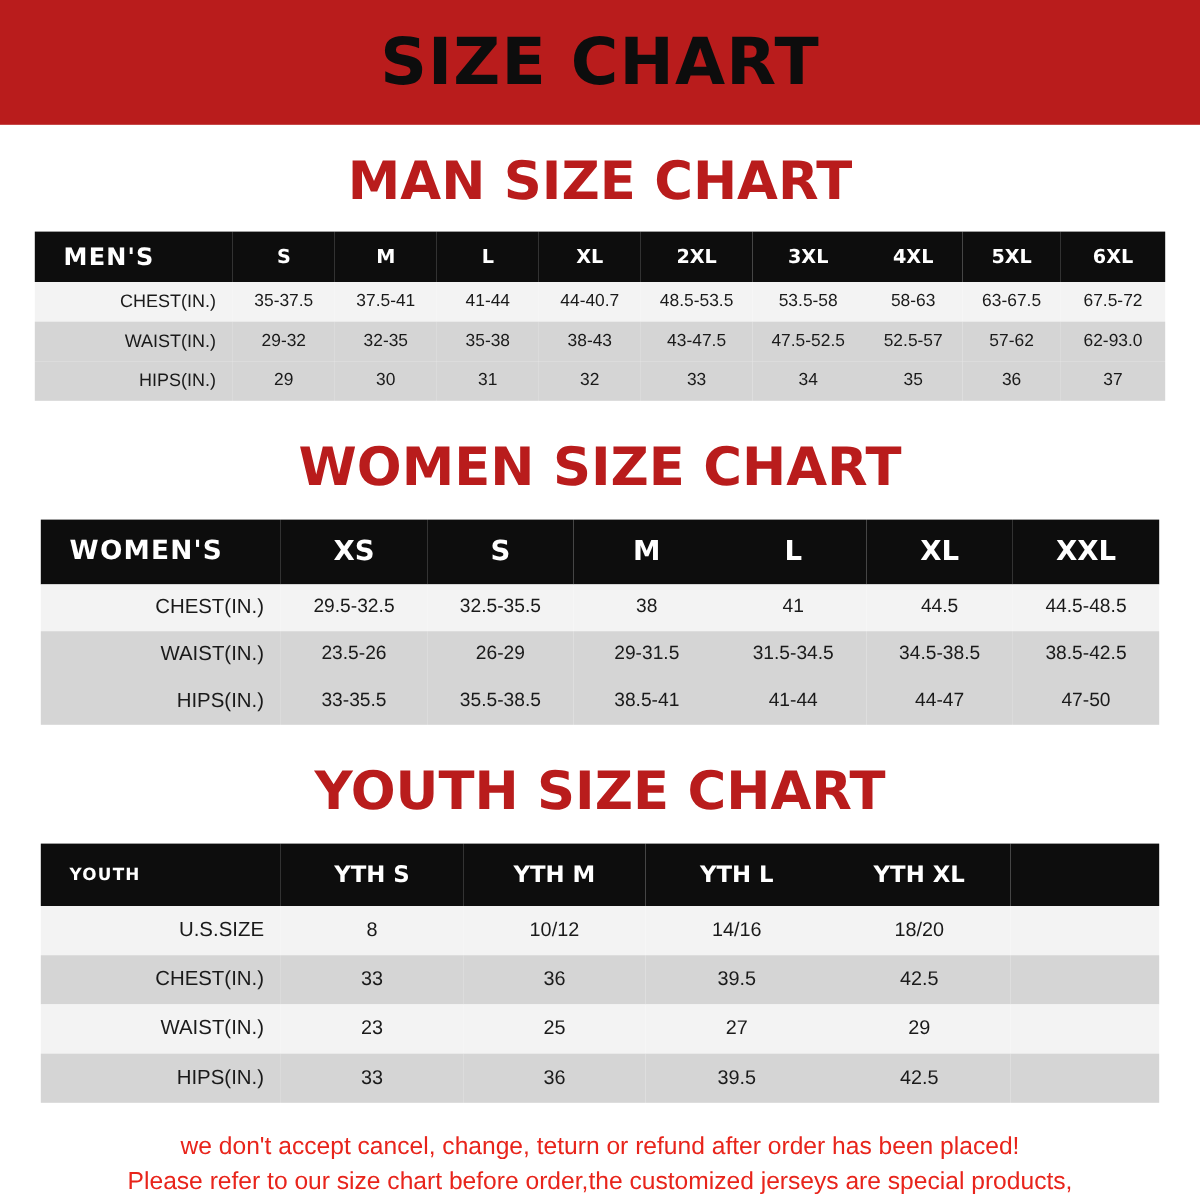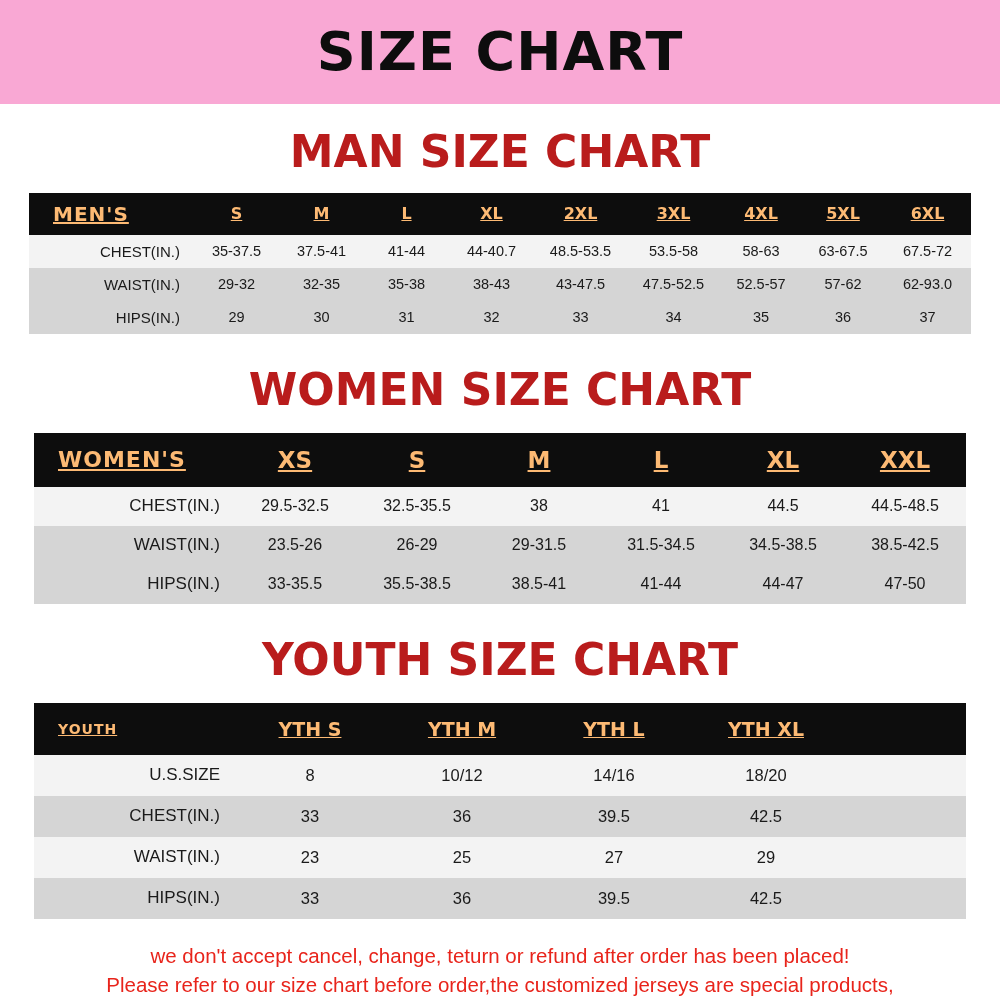--- a/index.html
+++ b/index.html
@@ -16,21 +16,21 @@
   }
   .page {
     width: 1000px;
     height: 1000px;
     position: relative;
     display: flex;
     flex-direction: column;
   }
   
   .banner {
-    background: #f9a8d4;
+    background: #b91c1c;
     height: 112px;
     display: flex;
     align-items: center;
     justify-content: center;
   }
   .banner-title {
     font-family: "DejaVu Sans", sans-serif;
     font-weight: bold;
     font-size: 54px;
     letter-spacing: 1px;
@@ -57,22 +57,21 @@
   }
   .tbl {
     margin: 0 auto;
   }
   .tbl td, .tbl th {
     text-align: center;
     font-weight: normal;
   }
   .hdr-row {
     background: #0d0d0d;
-    color: #fdba74;
-    text-decoration: underline;
+    color: #ffffff;
   }
   .hdr-row td {
     font-family: "DejaVu Sans", sans-serif;
     font-weight: bold;
   }
   .row-label {
     text-align: right !important;
     padding-right: 14px;
   }
   .hdr-row .row-label {

